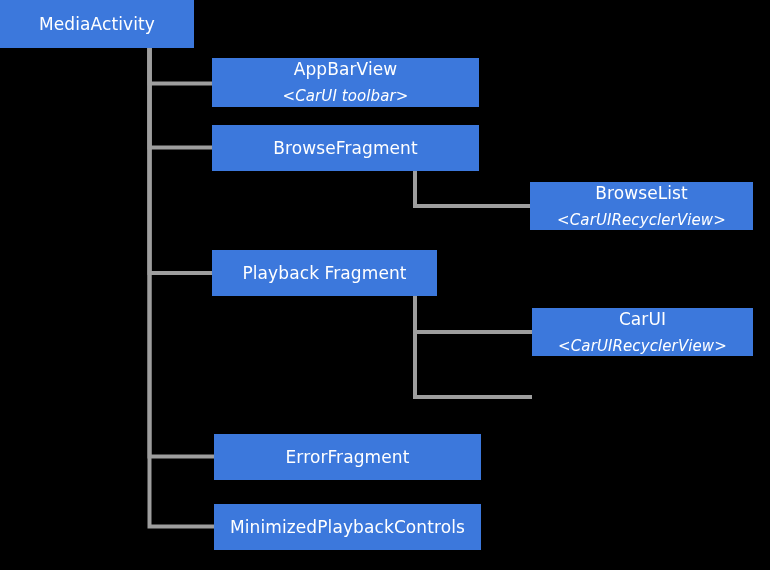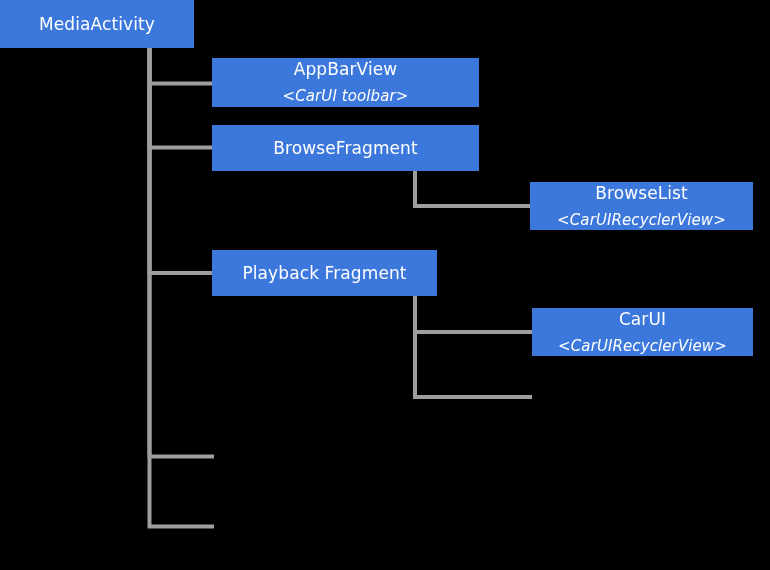--- a/index.html
+++ b/index.html
@@ -108,15 +108,21 @@
   <div class="node single" style="left:212px; top:250px; width:225px; height:46px;">
     <div class="title">Playback Fragment</div>
   </div>
 
   <div class="node" style="left:532px; top:308px; width:221px; height:48px;">
     <div class="title">CarUI</div>
     <div class="subtitle">&lt;CarUIRecyclerView&gt;</div>
   </div>
 
 
+  <div class="node single" style="left:214px; top:434px; width:267px; height:46px;">
+    <div class="title">ErrorFragment</div>
+  </div>
 
+  <div class="node single" style="left:214px; top:504px; width:267px; height:46px;">
+    <div class="title">MinimizedPlaybackControls</div>
+  </div>
 
 </div>
 
 </body></html>

